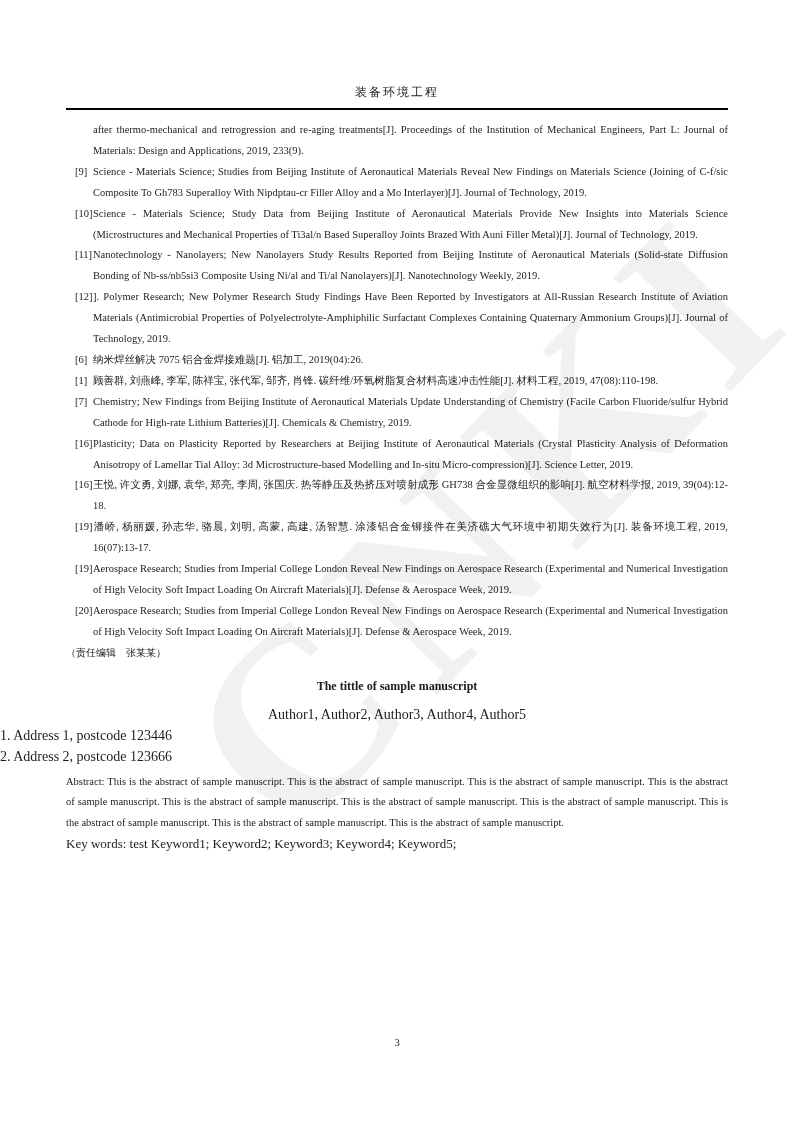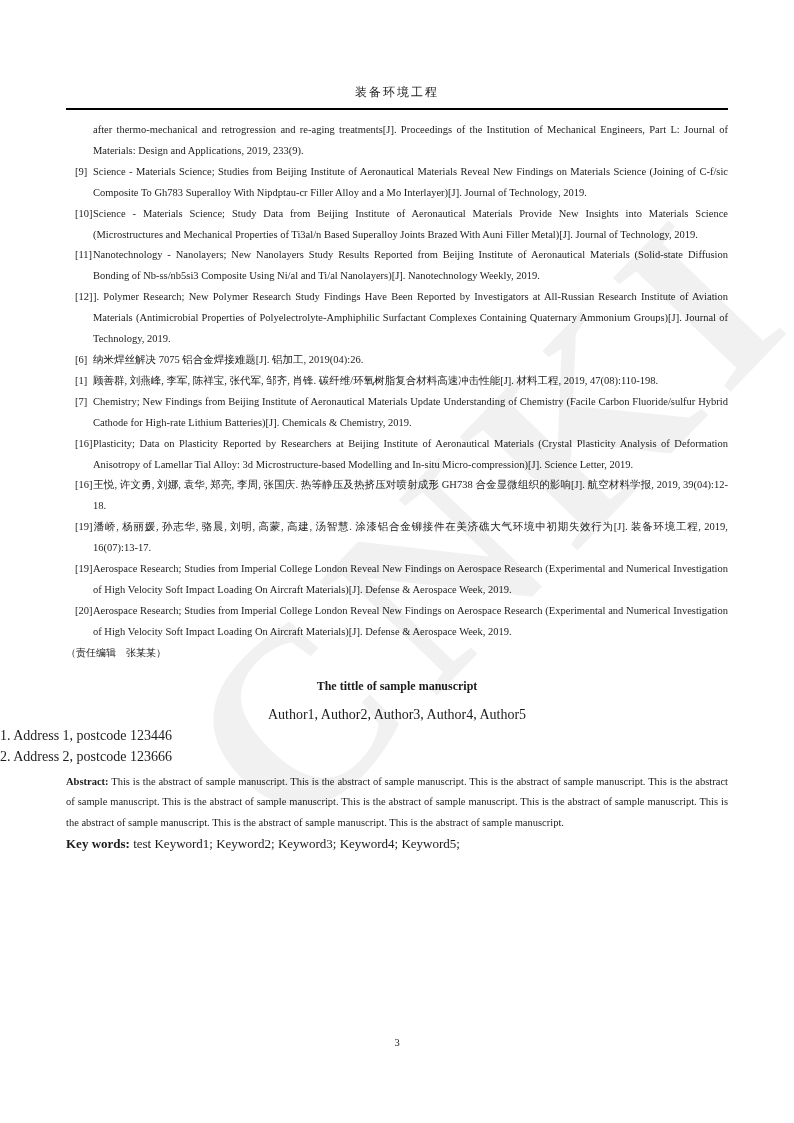--- a/index.html
+++ b/index.html
@@ -78,21 +78,21 @@
     font-size: 10.5px;
     line-height: 20.9px;
     text-align: justify;
   }
   .keywords {
     margin: 0 66px;
     font-size: 13px;
     line-height: 20.9px;
     text-align: justify;
   }
-  .label { font-weight: bold; }
+  .label { font-weight: normal; }
   .page-number {
     position: absolute;
     left: 0; right: 0;
     top: 1037px;
     text-align: center;
     font-size: 10.5px;
   }
 </style>
 </head>
 <body>

